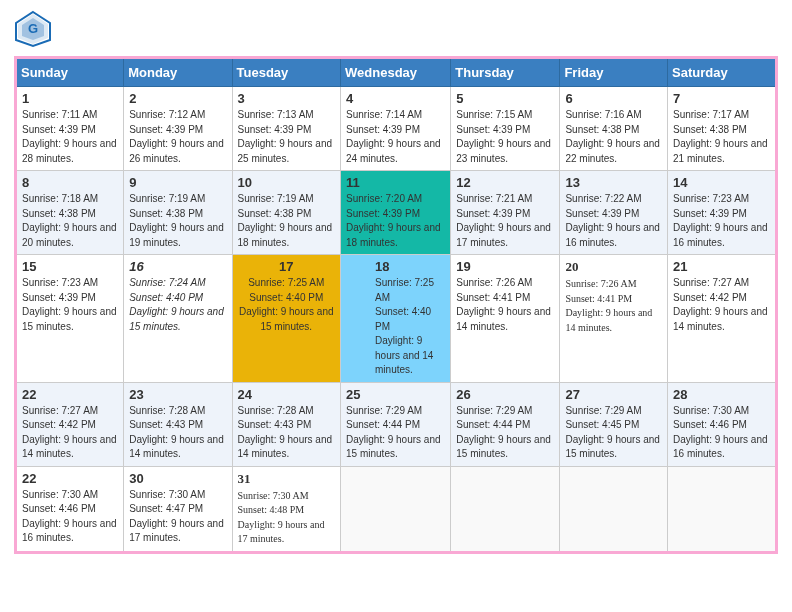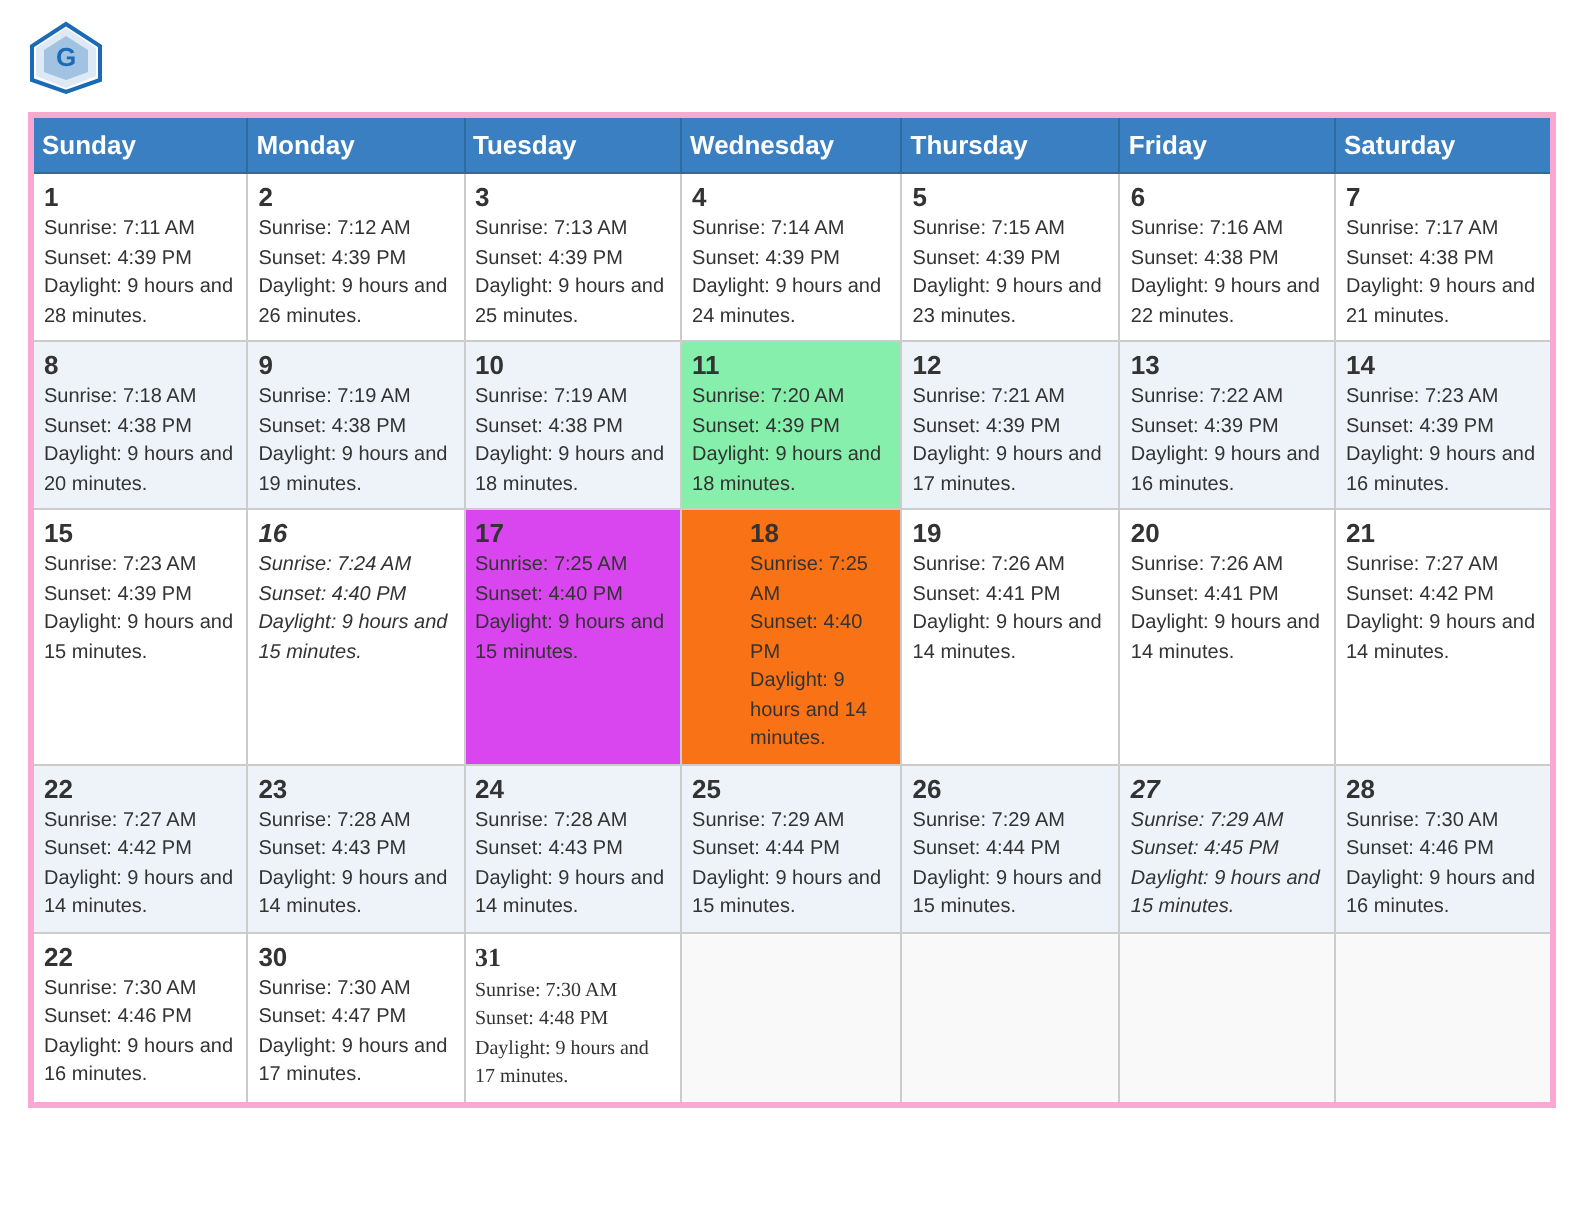--- a/index.html
+++ b/index.html
@@ -144,41 +144,41 @@
           <td style="background: rgb(255, 255, 255);"><span class="day-num">3</span><span class="day-info">Sunrise: 7:13 AM<br>Sunset: 4:39 PM<br>Daylight: 9 hours and 25 minutes.</span></td>
           <td style="background: rgb(255, 255, 255);"><span class="day-num">4</span><span class="day-info">Sunrise: 7:14 AM<br>Sunset: 4:39 PM<br>Daylight: 9 hours and 24 minutes.</span></td>
           <td style="background: rgb(255, 255, 255);"><span class="day-num">5</span><span class="day-info">Sunrise: 7:15 AM<br>Sunset: 4:39 PM<br>Daylight: 9 hours and 23 minutes.</span></td>
           <td style="background: rgb(255, 255, 255);"><span class="day-num">6</span><span class="day-info">Sunrise: 7:16 AM<br>Sunset: 4:38 PM<br>Daylight: 9 hours and 22 minutes.</span></td>
           <td style="background: rgb(255, 255, 255);"><span class="day-num">7</span><span class="day-info">Sunrise: 7:17 AM<br>Sunset: 4:38 PM<br>Daylight: 9 hours and 21 minutes.</span></td>
         </tr>
         <tr>
           <td style="background: rgb(238, 243, 250);"><span class="day-num">8</span><span class="day-info">Sunrise: 7:18 AM<br>Sunset: 4:38 PM<br>Daylight: 9 hours and 20 minutes.</span></td>
           <td style="background: rgb(238, 243, 250);"><span class="day-num">9</span><span class="day-info">Sunrise: 7:19 AM<br>Sunset: 4:38 PM<br>Daylight: 9 hours and 19 minutes.</span></td>
           <td style="background: rgb(238, 243, 250);"><span class="day-num">10</span><span class="day-info">Sunrise: 7:19 AM<br>Sunset: 4:38 PM<br>Daylight: 9 hours and 18 minutes.</span></td>
-          <td style="background: #86efac;"><span class="day-num">11</span><span class="day-info">Sunrise: 7:20 AM<br>Sunset: 4:39 PM<br>Daylight: 9 hours and 18 minutes.</span></td>
+          <td style="background: #14b8a6;"><span class="day-num">11</span><span class="day-info">Sunrise: 7:20 AM<br>Sunset: 4:39 PM<br>Daylight: 9 hours and 18 minutes.</span></td>
           <td style="background: rgb(238, 243, 250);"><span class="day-num">12</span><span class="day-info">Sunrise: 7:21 AM<br>Sunset: 4:39 PM<br>Daylight: 9 hours and 17 minutes.</span></td>
           <td style="background: rgb(238, 243, 250);"><span class="day-num">13</span><span class="day-info">Sunrise: 7:22 AM<br>Sunset: 4:39 PM<br>Daylight: 9 hours and 16 minutes.</span></td>
           <td style="background: rgb(238, 243, 250);"><span class="day-num">14</span><span class="day-info">Sunrise: 7:23 AM<br>Sunset: 4:39 PM<br>Daylight: 9 hours and 16 minutes.</span></td>
         </tr>
         <tr>
           <td style="background: rgb(255, 255, 255);"><span class="day-num">15</span><span class="day-info">Sunrise: 7:23 AM<br>Sunset: 4:39 PM<br>Daylight: 9 hours and 15 minutes.</span></td>
           <td style="background: rgb(255, 255, 255); font-style: italic;"><span class="day-num">16</span><span class="day-info">Sunrise: 7:24 AM<br>Sunset: 4:40 PM<br>Daylight: 9 hours and 15 minutes.</span></td>
-          <td style="background: #d946ef;"><span class="day-num">17</span><span class="day-info">Sunrise: 7:25 AM<br>Sunset: 4:40 PM<br>Daylight: 9 hours and 15 minutes.</span></td>
-          <td style="background: #f97316; padding-left: 34px;"><span class="day-num">18</span><span class="day-info">Sunrise: 7:25 AM<br>Sunset: 4:40 PM<br>Daylight: 9 hours and 14 minutes.</span></td>
+          <td style="background: #eab308; text-align: center;"><span class="day-num">17</span><span class="day-info">Sunrise: 7:25 AM<br>Sunset: 4:40 PM<br>Daylight: 9 hours and 15 minutes.</span></td>
+          <td style="background: #7dd3fc; padding-left: 34px;"><span class="day-num">18</span><span class="day-info">Sunrise: 7:25 AM<br>Sunset: 4:40 PM<br>Daylight: 9 hours and 14 minutes.</span></td>
           <td style="background: rgb(255, 255, 255);"><span class="day-num">19</span><span class="day-info">Sunrise: 7:26 AM<br>Sunset: 4:41 PM<br>Daylight: 9 hours and 14 minutes.</span></td>
-          <td style="background: rgb(255, 255, 255);"><span class="day-num">20</span><span class="day-info">Sunrise: 7:26 AM<br>Sunset: 4:41 PM<br>Daylight: 9 hours and 14 minutes.</span></td>
+          <td style="background: rgb(255, 255, 255); font-family: Liberation Serif, serif;"><span class="day-num">20</span><span class="day-info">Sunrise: 7:26 AM<br>Sunset: 4:41 PM<br>Daylight: 9 hours and 14 minutes.</span></td>
           <td style="background: rgb(255, 255, 255);"><span class="day-num">21</span><span class="day-info">Sunrise: 7:27 AM<br>Sunset: 4:42 PM<br>Daylight: 9 hours and 14 minutes.</span></td>
         </tr>
         <tr>
           <td style="background: rgb(238, 243, 250);"><span class="day-num">22</span><span class="day-info">Sunrise: 7:27 AM<br>Sunset: 4:42 PM<br>Daylight: 9 hours and 14 minutes.</span></td>
           <td style="background: rgb(238, 243, 250);"><span class="day-num">23</span><span class="day-info">Sunrise: 7:28 AM<br>Sunset: 4:43 PM<br>Daylight: 9 hours and 14 minutes.</span></td>
           <td style="background: rgb(238, 243, 250);"><span class="day-num">24</span><span class="day-info">Sunrise: 7:28 AM<br>Sunset: 4:43 PM<br>Daylight: 9 hours and 14 minutes.</span></td>
           <td style="background: rgb(238, 243, 250);"><span class="day-num">25</span><span class="day-info">Sunrise: 7:29 AM<br>Sunset: 4:44 PM<br>Daylight: 9 hours and 15 minutes.</span></td>
           <td style="background: rgb(238, 243, 250);"><span class="day-num">26</span><span class="day-info">Sunrise: 7:29 AM<br>Sunset: 4:44 PM<br>Daylight: 9 hours and 15 minutes.</span></td>
-          <td style="background: rgb(238, 243, 250); font-style: italic;"><span class="day-num">27</span><span class="day-info">Sunrise: 7:29 AM<br>Sunset: 4:45 PM<br>Daylight: 9 hours and 15 minutes.</span></td>
+          <td style="background: rgb(238, 243, 250);"><span class="day-num">27</span><span class="day-info">Sunrise: 7:29 AM<br>Sunset: 4:45 PM<br>Daylight: 9 hours and 15 minutes.</span></td>
           <td style="background: rgb(238, 243, 250);"><span class="day-num">28</span><span class="day-info">Sunrise: 7:30 AM<br>Sunset: 4:46 PM<br>Daylight: 9 hours and 16 minutes.</span></td>
         </tr>
         <tr>
           <td style="background: rgb(255, 255, 255);"><span class="day-num">22</span><span class="day-info">Sunrise: 7:30 AM<br>Sunset: 4:46 PM<br>Daylight: 9 hours and 16 minutes.</span></td>
           <td style="background: rgb(255, 255, 255);"><span class="day-num">30</span><span class="day-info">Sunrise: 7:30 AM<br>Sunset: 4:47 PM<br>Daylight: 9 hours and 17 minutes.</span></td>
           <td style="background: rgb(255, 255, 255); font-family: Liberation Serif, serif;"><span class="day-num">31</span><span class="day-info">Sunrise: 7:30 AM<br>Sunset: 4:48 PM<br>Daylight: 9 hours and 17 minutes.</span></td>
           <td class="empty-cell"></td>
           <td class="empty-cell"></td>
           <td class="empty-cell"></td>
           <td class="empty-cell"></td>

